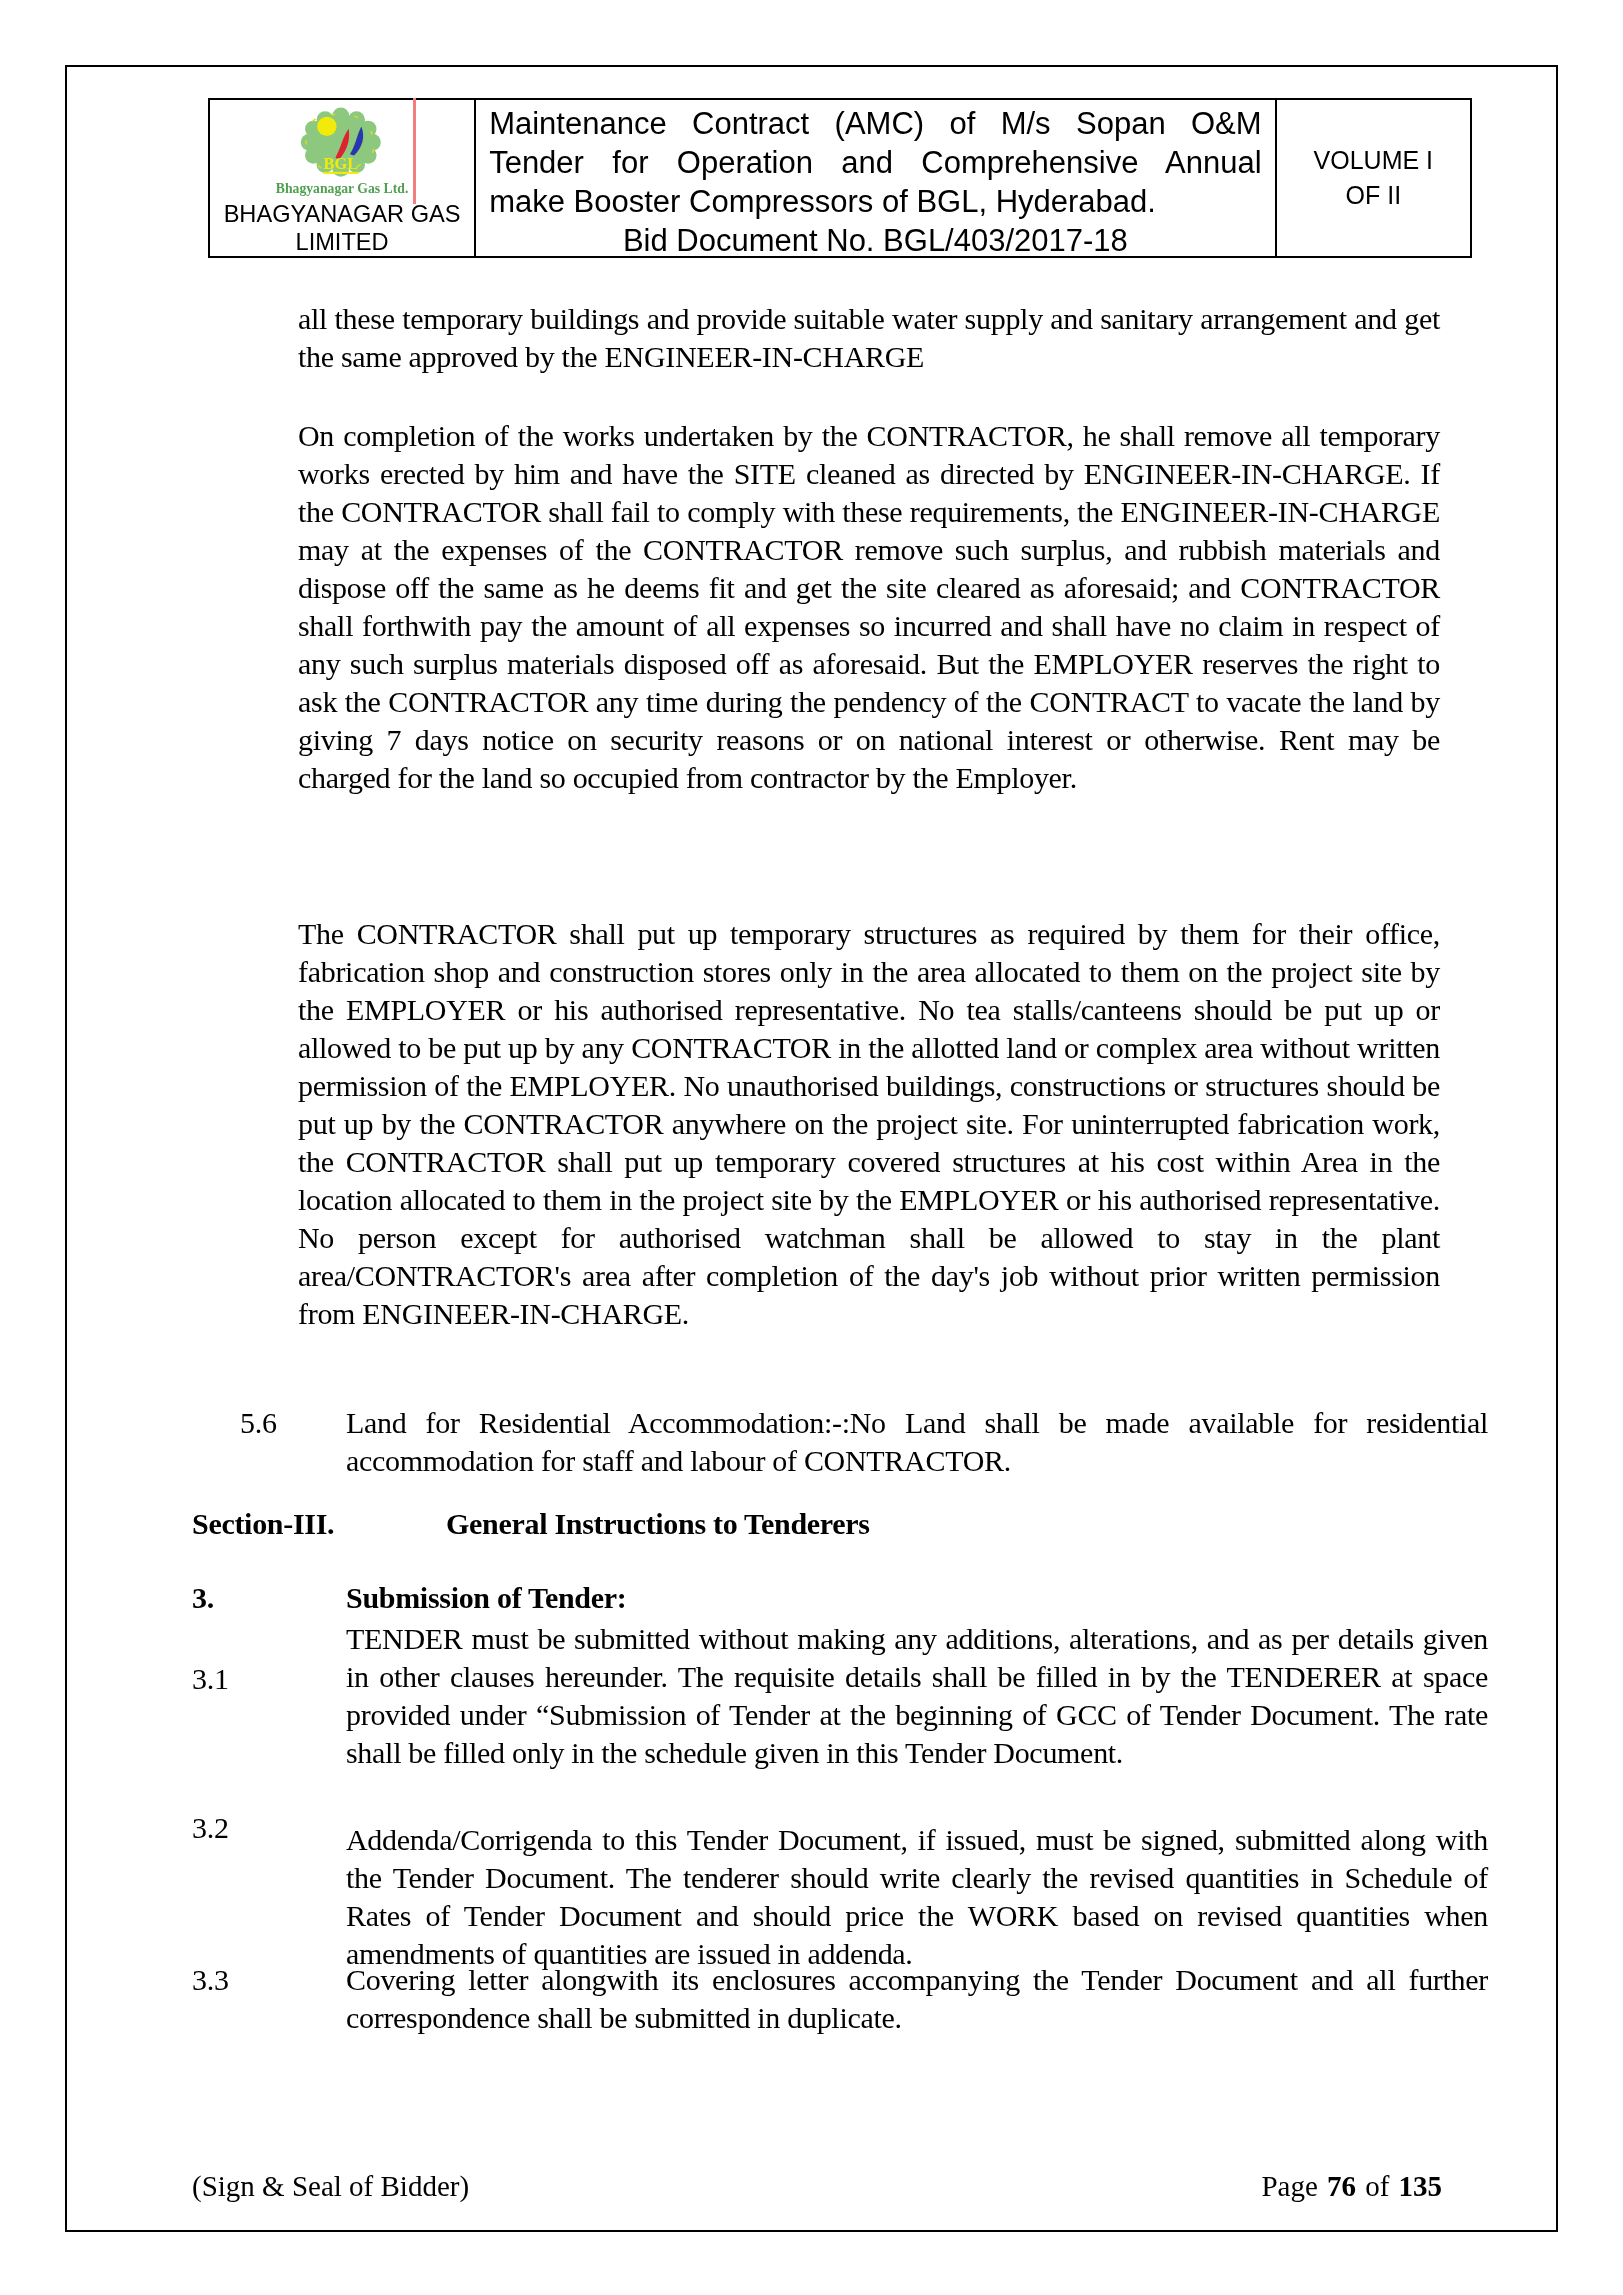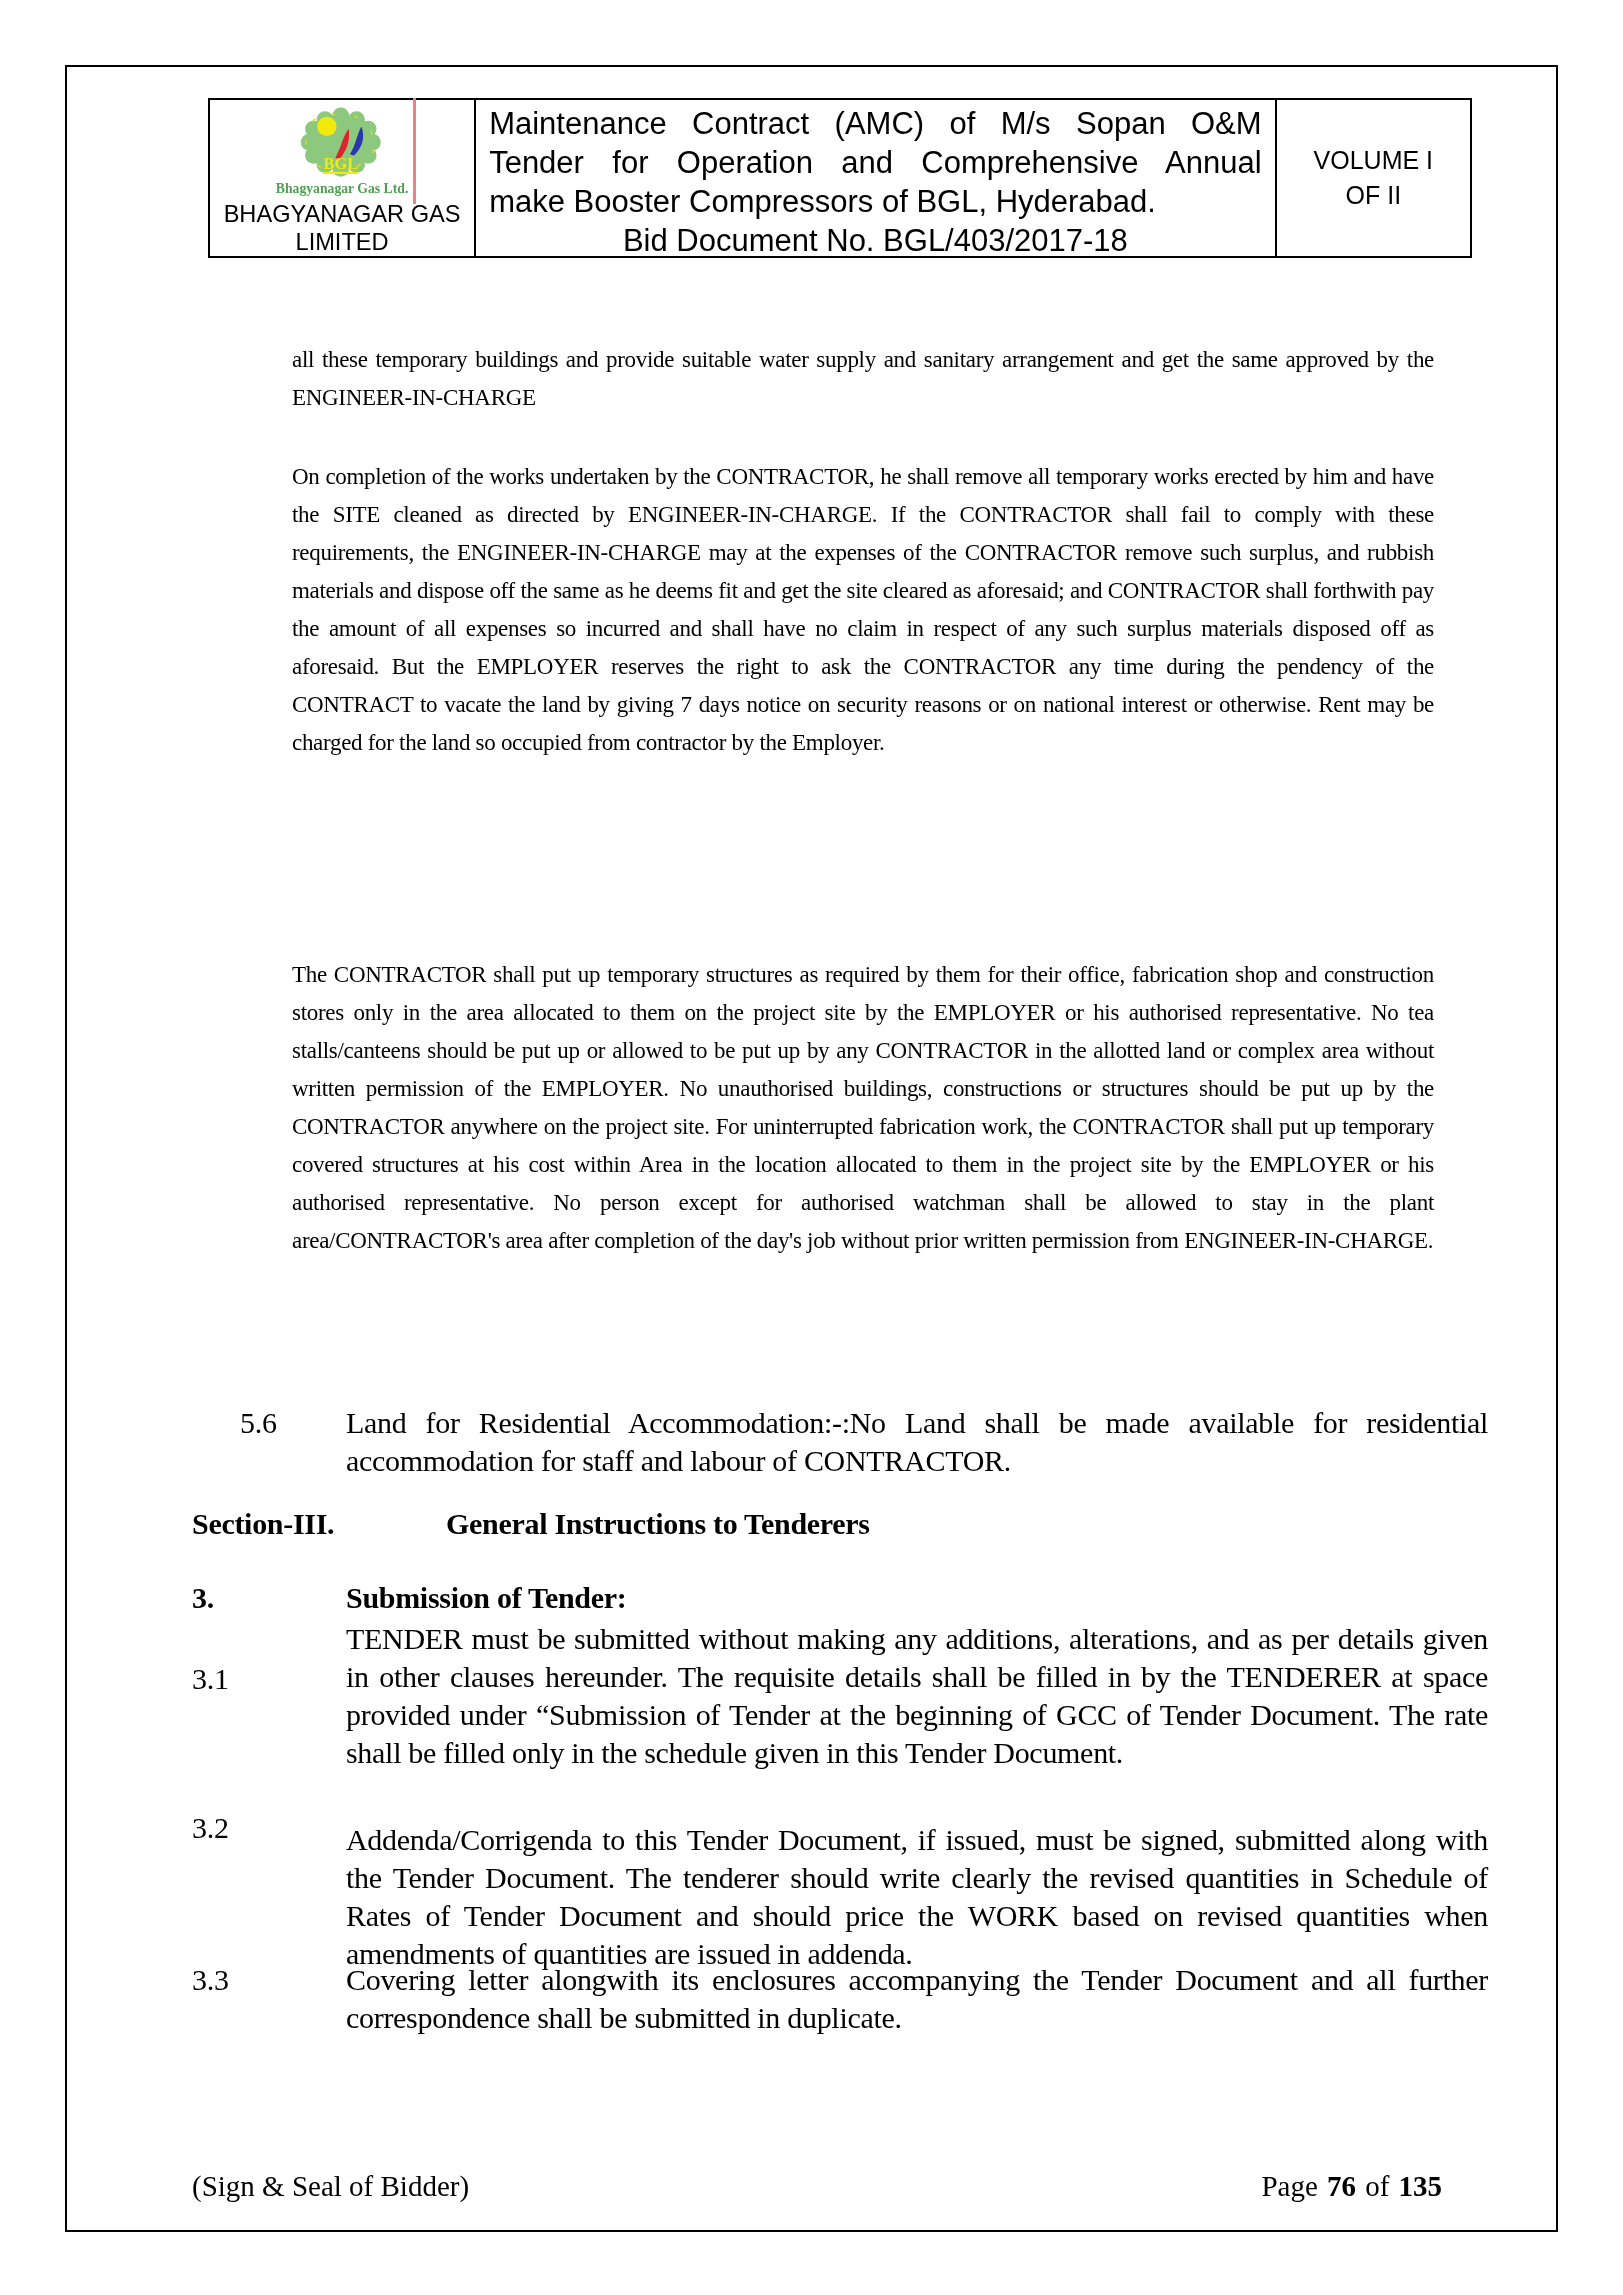--- a/index.html
+++ b/index.html
@@ -41,24 +41,23 @@
     width:194px;height:100%;display:flex;flex-direction:column;justify-content:center;
     align-items:center;font-family:"Liberation Sans", sans-serif;
     font-size:25px;line-height:35px;text-align:center;border-radius:21px;
   }
   .red-divider{
     position:absolute;left:413px;top:98px;width:2.6px;height:106px;
     background:#f08080; 
   }
   
   .para{
-    position:absolute;left:292px;width:1142px;
-    font-size:23px;line-height:38px;letter-spacing:-0.3px;
+    position:absolute;left:298px;width:1142px;
+    font-size:30px;line-height:38px;letter-spacing:-0.3px;
     text-align:justify;
-    margin-top:41px;
   }
   .clause-row{
     position:absolute;display:flex;font-size:30px;line-height:38px;letter-spacing:-0.3px;gap:48px;
   }
   .clause-num{flex:none;}
   .clause-text{text-align:justify;}
   .bold{font-weight:bold;}
   
   .footer{
     position:absolute;left:192px;top:2169px;width:1250px;

